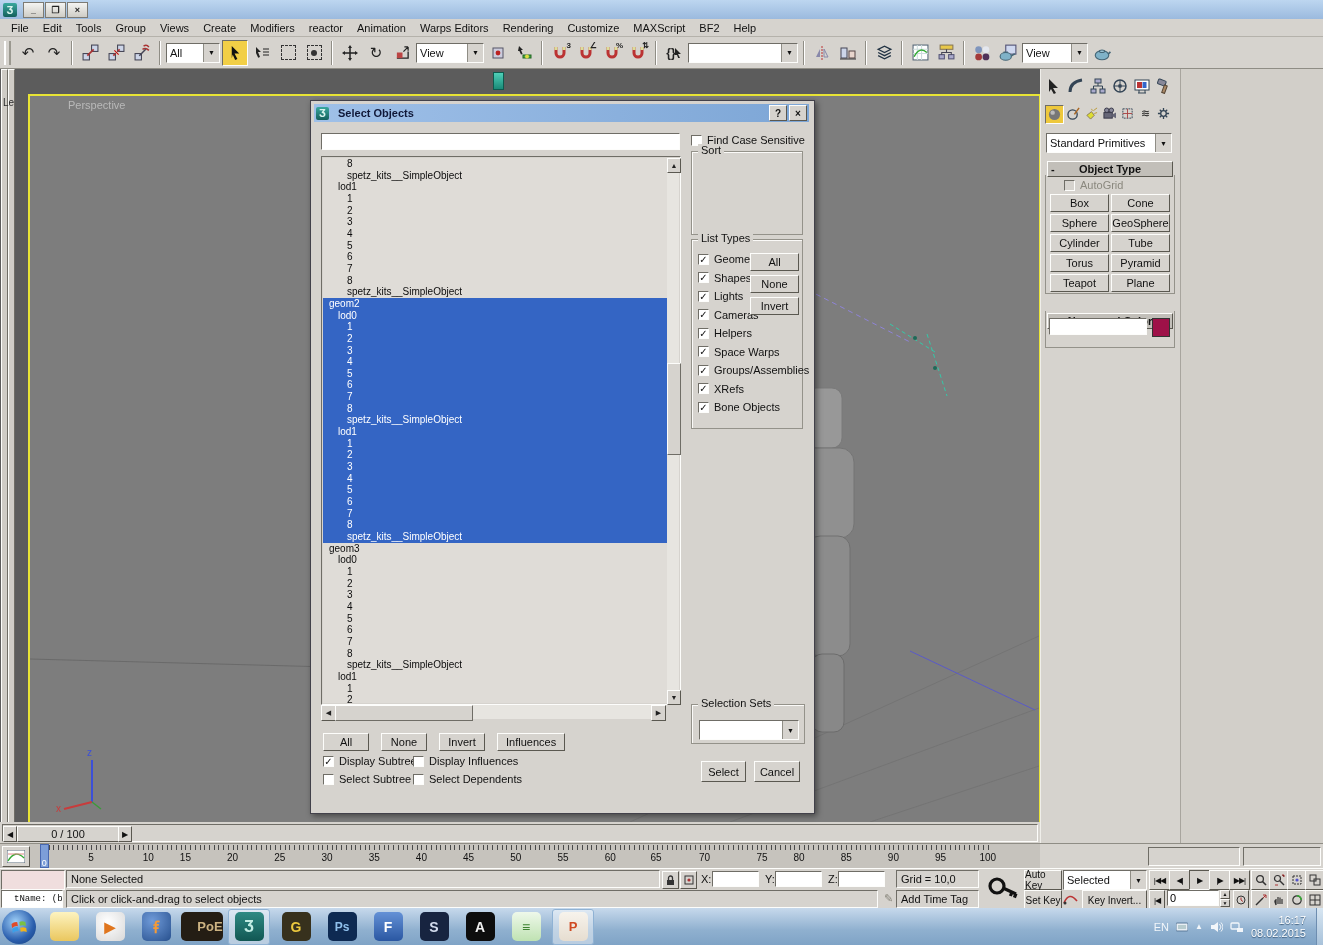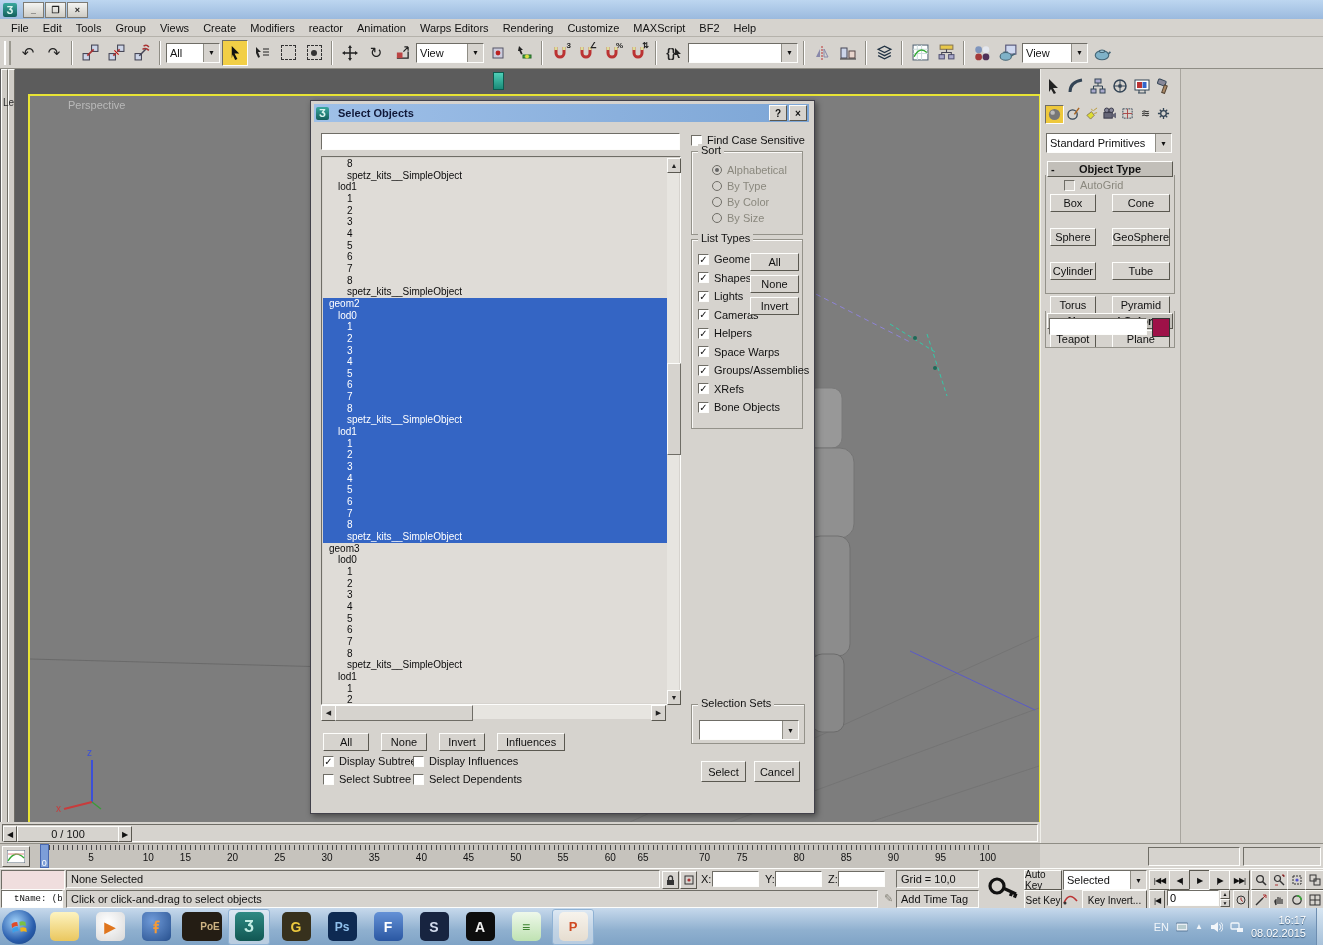--- a/index.html
+++ b/index.html
@@ -103,21 +103,21 @@
   #taskbar{left:0;top:908px;width:1323px;height:37px;background:linear-gradient(#c7d9ec,#8fb0cf 60%,#7fa3c6);
     display:flex;align-items:center;box-sizing:border-box;padding-left:2px;}
   #orb{width:34px;height:34px;border-radius:50%;background:radial-gradient(circle at 40% 35%,#9fd0f8,#2b5fae 60%,#123a78);
     display:flex;align-items:center;justify-content:center;margin-right:8px;flex:none;}
   .slot{width:40px;height:34px;display:flex;align-items:center;justify-content:center;flex:none;border-radius:3px;margin-right:6px;}
   .slot.open{border:1px solid #8fb2d4;background:rgba(255,255,255,.45);}
   .app{width:29px;height:29px;border-radius:5px;display:flex;align-items:center;justify-content:center;font-weight:bold;font-size:14px;}
   .app.explorer{background:linear-gradient(#fdf3c0,#eac75e);color:#7d5c12;}
   .app.wmp{background:radial-gradient(circle at 40% 35%,#ffffff,#d8d8d8);color:#e0761e;}
   .app.firefox{background:radial-gradient(circle at 35% 30%,#6f9ad8,#27508e);color:#f59a36;font-size:16px;}
-  .app.poe{background:#241d14;color:#cdb382;font-size:10px;padding-left:16px;}
+  .app.poe{background:#241d14;color:#cdb382;font-size:13px;padding-left:16px;}
   .app.max{background:linear-gradient(#2f8a84,#115753);color:#c2ece4;font-size:16px;}
   .app.game{background:#37311d;color:#ecc93e;}
   .app.photoshop{background:#0e2a52;color:#8fc0ec;font-size:12px;}
   .app.faststone{background:linear-gradient(#6491d6,#2a57a2);color:#fff;}
   .app.vegas{background:#172440;color:#d3dcee;}
   .app.assassins{background:#0d0d0d;color:#f0f0f0;}
   .app.notepad{background:linear-gradient(#eef8ea,#bfe2b2);color:#3e8232;}
   .app.powerpoint{background:linear-gradient(#f7f3ec,#e6ddd0);color:#d04a22;font-size:13px;}
   #tray{margin-left:auto;display:flex;align-items:center;gap:7px;padding-right:10px;color:#f2f6fa;}
   #clock{text-align:right;font-size:11px;line-height:13px;color:#ffffff;text-shadow:0 1px 1px #3a5a7a;}
@@ -470,21 +470,21 @@
     </div>
     <div class="roll-h abs" style="left:6px;top:92px;width:124px;height:14px">
       <span class="mins">-</span>
       <span>Object Type</span>
     </div>
     <div class="abs" style="left:4px;top:106px;width:128px;height:118px;border:1px solid #94928a;border-top:none;">
       <div class="cbrow disabled abs" style="left:18px;top:4px">
         <span class="cb"></span>
           <span>AutoGrid</span>
       </div>
-      <div class="abs" style="left:4px;top:19px;width:120px;display:grid;grid-template-columns:1fr 1fr;gap:16px;">
+      <div class="abs" style="left:4px;top:19px;width:120px;display:grid;grid-template-columns:1fr 1fr;gap:2px;">
 
       <div class="btn otbtn">Box</div>
           <div class="btn otbtn">Cone</div>
           <div class="btn otbtn">Sphere</div>
           <div class="btn otbtn">GeoSphere</div>
           <div class="btn otbtn">Cylinder</div>
           <div class="btn otbtn">Tube</div>
           <div class="btn otbtn">Torus</div>
           <div class="btn otbtn">Pyramid</div>
           <div class="btn otbtn">Teapot</div>
@@ -725,23 +725,23 @@
         <div class="tlabel" style="left: 155.4px;">15</div>
         <div class="tlabel" style="left: 202.6px;">20</div>
         <div class="tlabel" style="left: 249.8px;">25</div>
         <div class="tlabel" style="left: 297px;">30</div>
         <div class="tlabel" style="left: 344.2px;">35</div>
         <div class="tlabel" style="left: 391.4px;">40</div>
         <div class="tlabel" style="left: 438.6px;">45</div>
         <div class="tlabel" style="left: 485.8px;">50</div>
         <div class="tlabel" style="left: 533px;">55</div>
         <div class="tlabel" style="left: 580.2px;">60</div>
-        <div class="tlabel" style="left: 613px;">65</div>
+        <div class="tlabel" style="left: 626px;">65</div>
         <div class="tlabel" style="left: 674.6px;">70</div>
-        <div class="tlabel" style="left: 712px;">75</div>
+        <div class="tlabel" style="left: 732px;">75</div>
         <div class="tlabel" style="left: 769px;">80</div>
         <div class="tlabel" style="left: 816.2px;">85</div>
         <div class="tlabel" style="left: 863.4px;">90</div>
         <div class="tlabel" style="left: 910.6px;">95</div>
         <div class="tlabel" style="left: 957.8px;">100</div>
       </div>
     <div id="curmark" style="left: 39.8px;">0</div>
   </div>
   <div id="rulerright" class="abs">
     <span class="s abs" style="left:108px;top:3px;width:90px;height:17px"></span>
@@ -1011,39 +1011,20 @@
       <span class="sb-btn" style="right:0;top:0;width:13px;height:14px">▶</span>
     </div>
 
     <div class="cbrow abs" style="left:380px;top:33px">
       <span class="cb"></span>
         <span>Find Case Sensitive</span>
     </div>
 
     <div class="grp abs" style="left:380px;top:50px;width:110px;height:82px">
       <span class="gt">Sort</span>
-      <div style="display:flex;flex-direction:column;gap:4px;padding:12px 0 0 20px;">
-
-      <div class="cbrow selected disabled">
-            <span class="rd"></span>
-            <span>Alphabetical</span>
-          </div>
-          <div class="cbrow disabled">
-            <span class="rd"></span>
-            <span>By Type</span>
-          </div>
-          <div class="cbrow disabled">
-            <span class="rd"></span>
-            <span>By Color</span>
-          </div>
-          <div class="cbrow disabled">
-            <span class="rd"></span>
-            <span>By Size</span>
-          </div>
-        </div>
     </div>
 
     <div class="grp abs" style="left:380px;top:138px;width:110px;height:188px">
       <span class="gt">List Types</span>
       <div style="display:flex;flex-direction:column;gap:6.5px;padding:13px 0 0 6px;">
 
       <div class="cbrow checked">
             <span class="cb"></span>
             <span>Geometry</span>
           </div>

